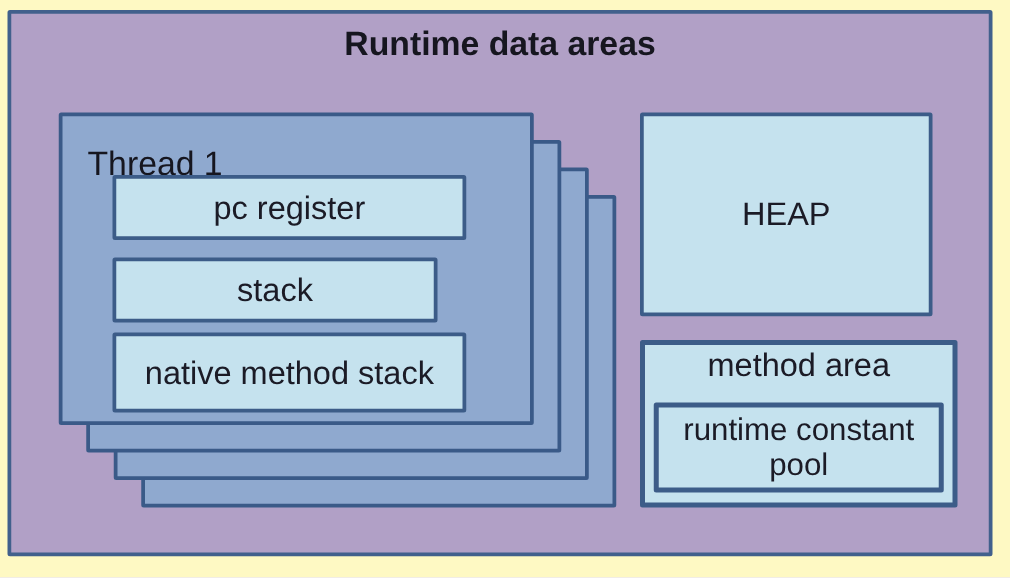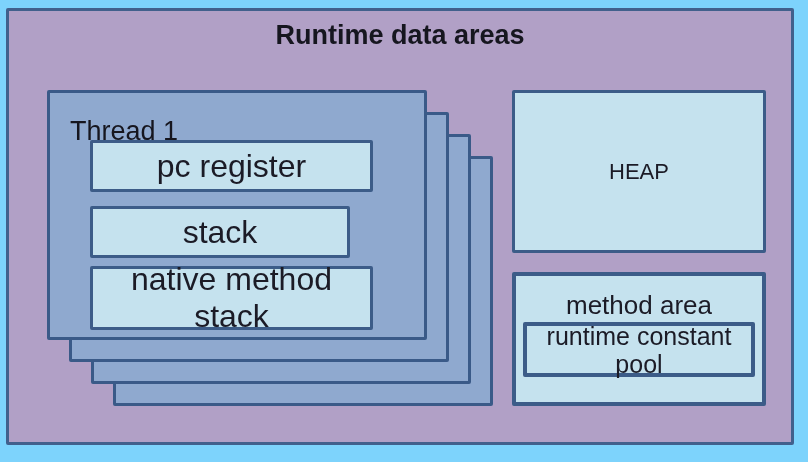--- a/index.html
+++ b/index.html
@@ -5,21 +5,21 @@
   html, body {
     margin: 0;
     padding: 0;
     background: #ffffff;
     font-family: "Liberation Sans", sans-serif;
   }
   #canvas {
     position: relative;
     width: 808px;
     height: 462px;
-    background: #7dd3fc;
+    background: #fef9c3;
     overflow: hidden;
     color: #1a1a24;
   }
   .abs { position: absolute; box-sizing: border-box; }
 
   
   .outer {
     left: 6px; top: 8px;
     width: 788px; height: 437px;
     background: #b1a0c6;
@@ -56,50 +56,50 @@
   }
 
   
   .mem-box {
     background: #c5e2ee;
     border: 3px solid #3c5c88;
     border-radius: 2px;
     display: flex;
     align-items: center;
     justify-content: center;
-    font-size: 32px;
+    font-size: 26px;
     color: #1b1b26;
     text-align: center;
   }
   .pc-register { left: 90px; top: 140px; width: 283px; height: 52px; }
   .stack-box   { left: 90px; top: 206px; width: 260px; height: 52px; }
   .native-box  { left: 90px; top: 266px; width: 283px; height: 64px; }
 
   .heap-box {
     left: 512px; top: 90px;
-    width: 254px; height: 163px;
-    font-size: 22px;
+    width: 234px; height: 163px;
+    font-size: 26px;
   }
   .method-area {
     left: 512px; top: 272px;
     width: 254px; height: 134px;
     background: #c5e2ee;
     border: 4px solid #3c5c88;
     border-radius: 2px;
   }
   .method-area-label {
-    left: 512px; top: 290px;
+    left: 512px; top: 277px;
     width: 254px;
     text-align: center;
     font-size: 26px;
     color: #1b1b26;
   }
   .rcp-box {
     left: 523px; top: 322px;
-    width: 232px; height: 55px;
+    width: 232px; height: 72px;
     border-width: 4px;
     font-size: 25px;
     line-height: 1.12;
     padding: 0 10px;
   }
 </style>
 </head>
 <body>
 
 <div id="canvas">

